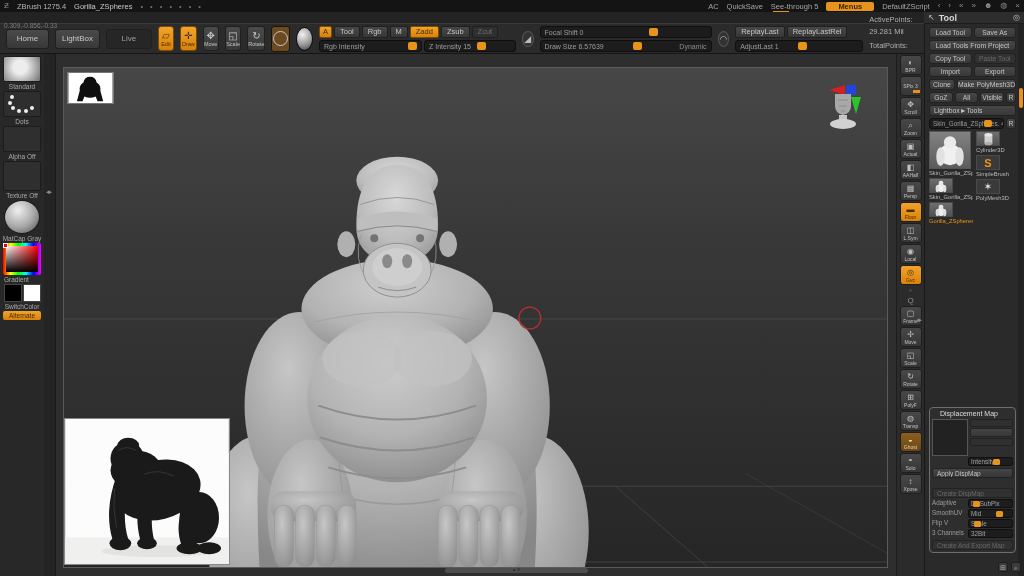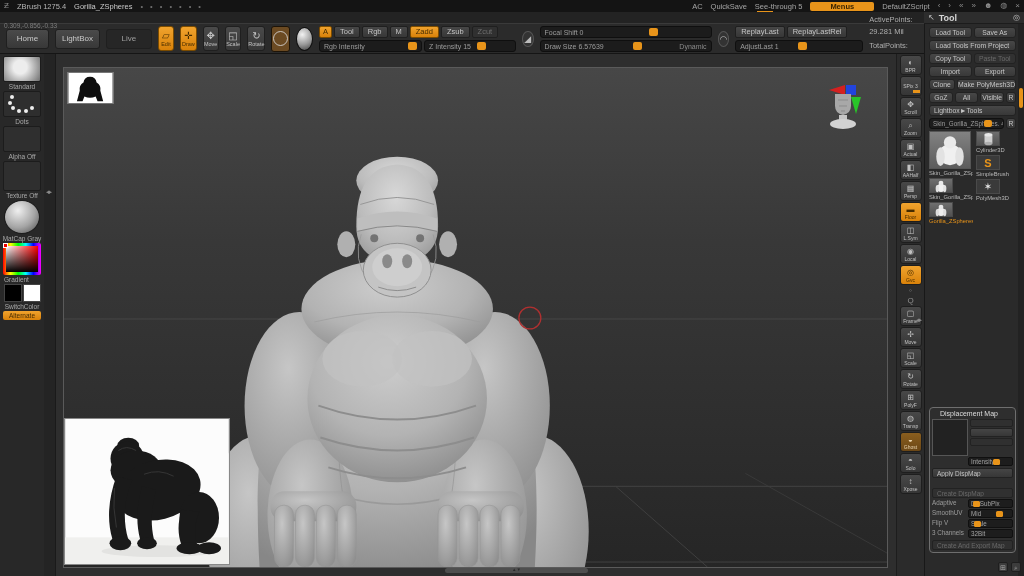--- a/index.html
+++ b/index.html
@@ -10,21 +10,21 @@
   #titlebar { position:absolute; left:0; top:0; width:1024px; height:12px; background:#141414;
     display:flex; align-items:center; gap:8px; padding:0 4px; font-size:7.5px; color:#9a9a9a; white-space:nowrap; }
   #titlebar .app { color:#b5b5b5; }
   #titlebar .doc { color:#c9c9c9; }
   .stat { color:#8f8f8f; }
   .stat::before { content:"• "; color:#6f6f6f; }
   #tb-right { margin-left:auto; display:flex; align-items:flex-end; gap:8px; }
   .tb-link { color:#a5a5a5; }
   .seethrough { position:relative; }
   .seethrough::after { content:""; position:absolute; left:2px; bottom:-2px; width:16px; height:2px; background:#e8941a; }
-  .menus-btn { background:#e8941a; color:#3a2400; padding:0 20px; border-radius:2px; font-weight:bold; height:9px; line-height:9px; }
+  .menus-btn { background:#e8941a; color:#3a2400; padding:0 12px; border-radius:2px; font-weight:bold; height:9px; line-height:9px; }
   .tb-ico { color:#8c8c8c; font-size:8px; line-height:10px; }
 
   
   #menubar { position:absolute; left:0; top:12px; width:924px; height:11px; background:#232323;
     display:flex; align-items:center; gap:7px; padding:0 0 0 7px; }
   .mi { font-size:8px; color:#b2b2b2; }
   #coords { position:absolute; left:4px; top:22px; font-size:6.5px; color:#7d7d7d; z-index:5; }
 
   
   #shelf { position:absolute; left:0; top:23px; width:924px; height:31px; background:#2b2b2b;

